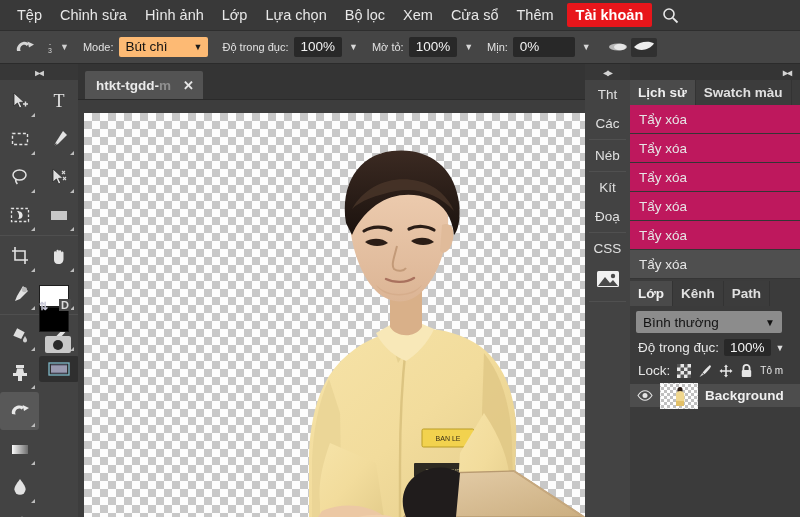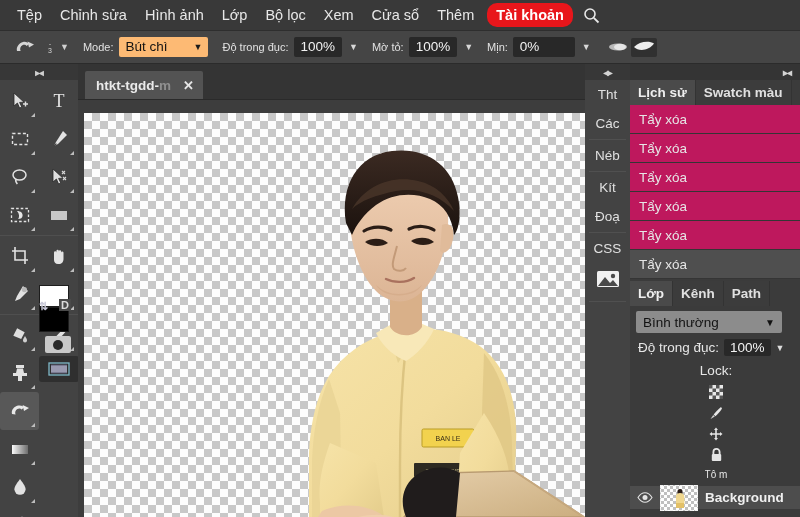--- a/index.html
+++ b/index.html
@@ -18,21 +18,21 @@
     background:#393939;
     display:flex; align-items:center;
     border-bottom:1px solid #2e2e2e;
   }
   .menu-item {
     color:#e8e8e8; font-size:14.5px; padding:4px 9px; white-space:nowrap;
     line-height:1; cursor:default;
   }
   .menu-item.account {
     background:#e8161b; color:#ffffff; font-weight:600;
-    padding:5px 9px; border-radius:10px; margin-left:4px;
+    padding:5px 9px; border-radius:2px; margin-left:4px;
   }
   .menu-search { margin-left:10px; display:flex; align-items:center; }
   .menu-search svg { display:block; }
 
   
   .optionsbar {
     position:absolute; left:0; top:31px; width:800px; height:33px;
     background:#454545;
     display:flex; align-items:center; gap:0px;
     border-bottom:1px solid #2b2b2b;
@@ -165,21 +165,21 @@
   .blend-select {
     background:#8c8c8c; color:#121212; font-size:13.5px;
     height:22px; border-radius:2px; display:flex; align-items:center;
     justify-content:space-between; padding:0 7px;
   }
   .blend-select .sc { font-size:10px; }
   .opacity-row { display:flex; align-items:center; padding:4px 6px 2px 8px; gap:5px; }
   .opacity-lbl { color:#e6e6e6; font-size:13.5px; white-space:nowrap; }
   .opacity-val { background:#282828; color:#f4f4f4; font-size:13.5px; padding:1px 6px; border-radius:2px; }
   .opacity-caret { color:#ddd; font-size:9px; }
-  .lock-row { display:flex; align-items:center; padding:5px 6px 4px 8px; gap:7px;flex-direction:column; }
+  .lock-row { display:flex; align-items:center; padding:5px 6px 4px 8px; gap:7px; }
   .lock-lbl { color:#e6e6e6; font-size:13.5px; }
   .lock-ic { display:flex; align-items:center; }
   .lock-fill { color:#e6e6e6; font-size:10px; white-space:nowrap; overflow:hidden; }
   .layer-row {
     height:23px; background:#4d4d4d; display:flex; align-items:center; gap:7px;
     padding-left:7px; margin-top:2px;
   }
   .layer-thumb {
     width:38px; height:26px; border:1px dashed #f2f2f2;
     background-image:
@@ -196,20 +196,21 @@
 <body>
 
 <div id="app">
 
   <div class="menubar">
     <div style="width:8px"></div>
     <div class="menu-item">Tệp</div>
     <div class="menu-item">Chỉnh sửa</div>
     <div class="menu-item">Hình ảnh</div>
     <div class="menu-item">Lớp</div>
+    <div class="menu-item">Lựa chọn</div>
     <div class="menu-item">Bộ lọc</div>
     <div class="menu-item">Xem</div>
     <div class="menu-item">Cửa sổ</div>
     <div class="menu-item">Thêm</div>
     <div class="menu-item account">Tài khoản</div>
     <div class="menu-search">
       <svg width="17" height="17" viewBox="0 0 17 17">
         <circle cx="7" cy="7" r="5" fill="none" stroke="#e8e8e8" stroke-width="1.6"></circle>
         <line x1="10.8" y1="10.8" x2="15.5" y2="15.5" stroke="#e8e8e8" stroke-width="1.8"></line>
       </svg>

